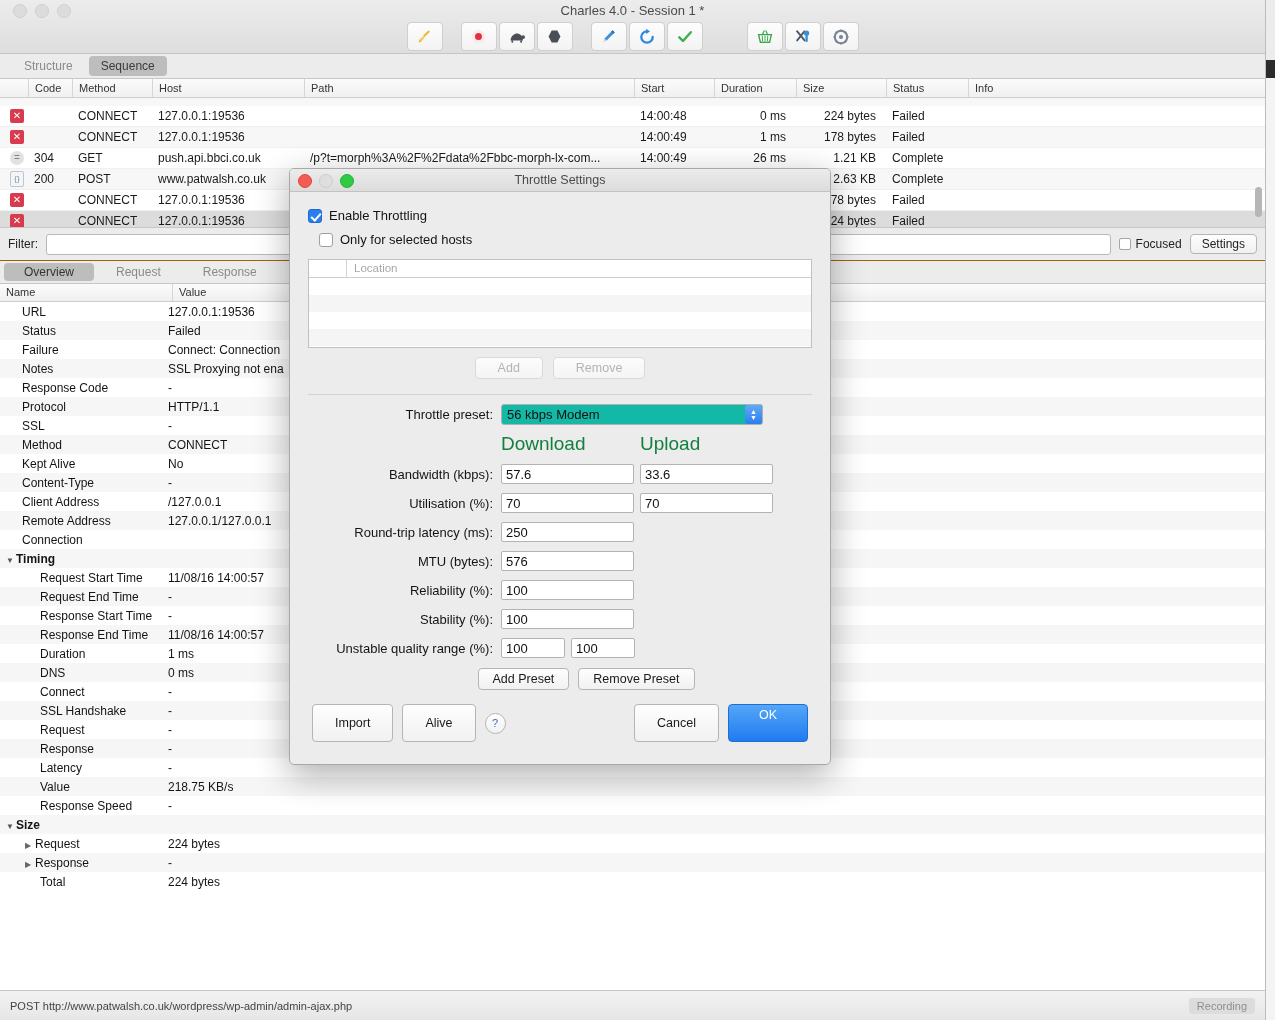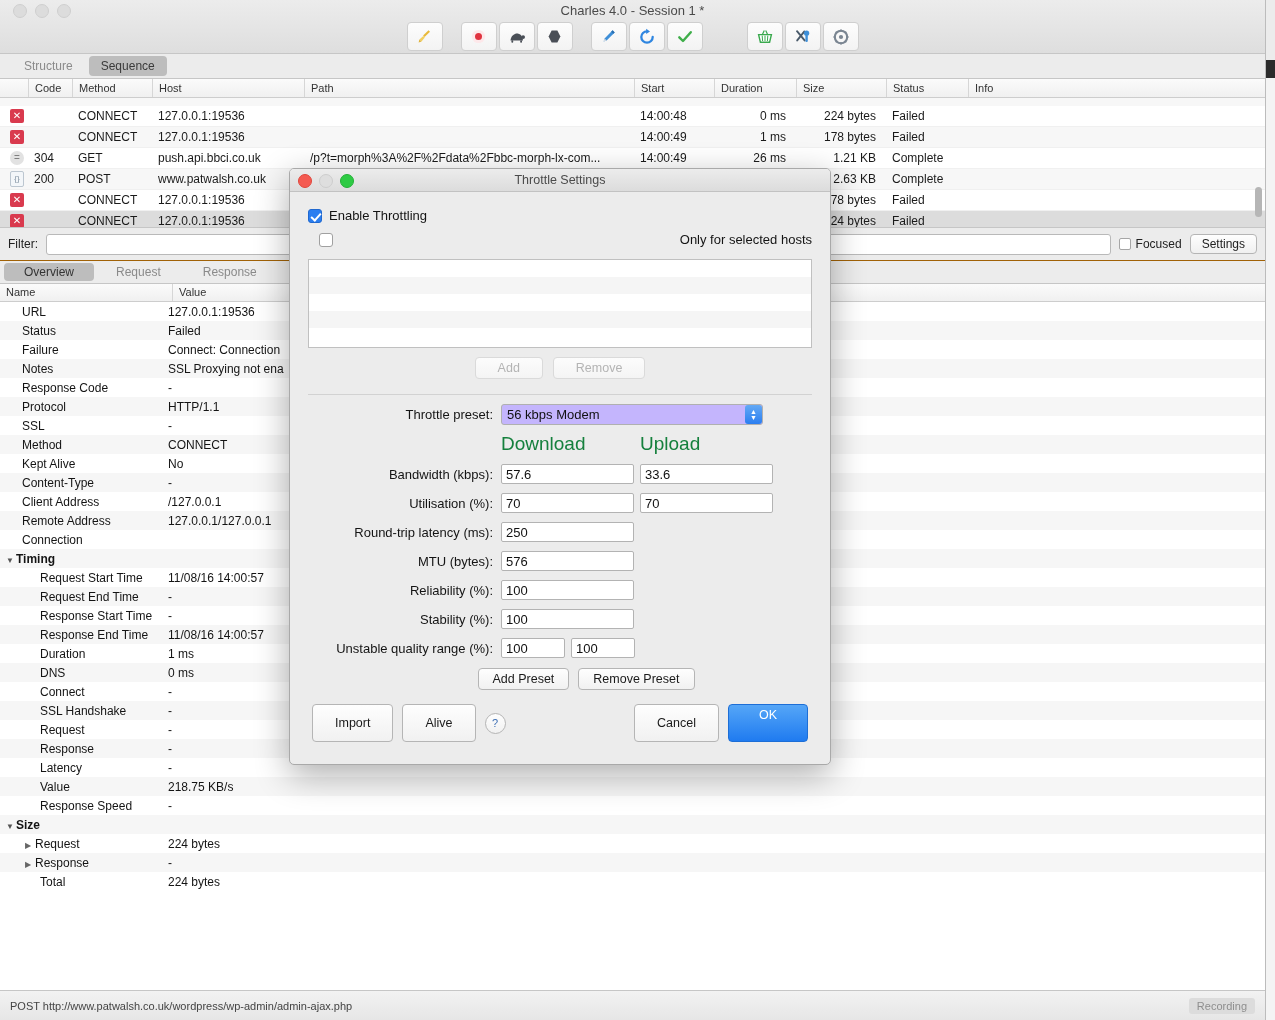--- a/index.html
+++ b/index.html
@@ -116,42 +116,42 @@
     box-shadow:0 10px 34px rgba(0,0,0,.32);overflow:hidden;
   }
   .dlgtitle{height:22px;background:linear-gradient(#ececec,#dcdcdc);border-bottom:1px solid #c2c2c2;position:relative;}
   .dlgtitle .t{text-align:center;line-height:22px;font-size:12.5px;color:#4a4a4a;}
   .dlgtraffic{position:absolute;left:8px;top:5px;display:flex;gap:7px;}
   .d-red{width:12px;height:12px;border-radius:50%;background:#f45b52;border:1px solid #e0463c;}
   .d-grey{width:12px;height:12px;border-radius:50%;background:#dedede;border:1px solid #cdcdcd;}
   .d-green{width:12px;height:12px;border-radius:50%;background:#2ecb44;border:1px solid #24b037;}
   .dlgbody{padding:16px 18px 0 18px;}
   .row-chk{display:flex;align-items:center;gap:7px;font-size:13px;color:#141414;}
-  .row-chk.indent{margin-left:11px;margin-top:9px;justify-content:space-between;}
+  .row-chk.indent{margin-left:11px;margin-top:9px;}
   .cbx15{width:14px;height:14px;border:1px solid #a0a0a0;border-radius:3px;background:#fff;box-sizing:border-box;}
   .cbx15.on{background:#2b7ef0;border-color:#2068cf;position:relative;}
   .cbx15.on:after{content:"";position:absolute;left:4px;top:1px;width:4px;height:8px;border:solid #fff;border-width:0 2px 2px 0;transform:rotate(42deg);}
   .loclist{margin-top:12px;border:1px solid #c0c0c0;background:#fff;height:89px;box-sizing:border-box;}
   .lochead{height:17px;background:#fff;border-bottom:1px solid #cfcfcf;font-size:11.5px;color:#a8a8a8;display:flex;}
   .lochead .gap{width:37px;border-right:1px solid #d4d4d4;}
   .lochead .lbl{padding-left:7px;line-height:17px;}
   .locrow{height:17px;background:#fff;}
   .locrow.alt{background:#f5f5f5;}
   .addrm{display:flex;justify-content:center;gap:10px;margin-top:9px;}
   .btn-dis{font-size:12.5px;color:#b4b4b4;background:linear-gradient(#fcfcfc,#f4f4f4);border:1px solid #dadada;border-radius:4px;padding:3px 22px;}
   .hr{height:1px;background:#d2d2d2;margin:15px 0 0 0;}
   .frow{display:flex;align-items:center;margin-top:9px;}
   .flabel{width:193px;text-align:right;padding-right:8px;font-size:13px;color:#141414;box-sizing:border-box;}
   .finput{height:20px;border:1px solid #b3b3b3;border-radius:2px;background:#fff;font-size:13px;color:#111;padding:0 4px;box-sizing:border-box;line-height:19px;}
   .w-one{width:133px;}
   .w-two{width:133px;margin-left:6px;}
   .w-half{width:64px;}
   .w-half2{width:64px;margin-left:6px;}
   .selwrap{position:relative;width:262px;height:21px;}
-  .selbox{width:262px;height:21px;border:1px solid #b0b0b0;border-radius:3px;background:#c4b5fd;font-size:13px;line-height:20px;padding-left:5px;box-sizing:border-box;}
+  .selbox{width:262px;height:21px;border:1px solid #b0b0b0;border-radius:3px;background:#14b8a6;font-size:13px;line-height:20px;padding-left:5px;box-sizing:border-box;}
   .selarrow{position:absolute;right:1px;top:1px;width:17px;height:19px;border-radius:3px;background:linear-gradient(#63a9f5,#2b7ef0);display:flex;flex-direction:column;align-items:center;justify-content:center;color:#fff;font-size:7px;line-height:6px;}
   .colhdr{display:flex;margin-top:8px;}
   .colhdr .sp{width:193px;}
   .colhdr .c{width:139px;font-size:19px;color:#15803d;}
   .presetbtns{display:flex;justify-content:center;gap:9px;margin-top:10px;margin-left:52px;}
   .btn-n{font-size:12.5px;color:#1a1a1a;background:linear-gradient(#fefefe,#f1f1f1);border:1px solid #b5b5b5;border-radius:4px;padding:3px 14px;}
   .dlgfoot{display:flex;align-items:center;margin-top:14px;padding:0 4px;}
   .footleft{display:flex;align-items:center;gap:9px;}
   .footright{margin-left:auto;display:flex;gap:9px;}
   .btn-help{width:19px;height:19px;border-radius:50%;border:1px solid #b5b5b5;background:linear-gradient(#fefefe,#f1f1f1);font-size:11px;color:#3d6fb5;text-align:center;line-height:18px;}
@@ -549,20 +549,24 @@
       <div class="row-chk">
         <div class="cbx15 on"></div>
         <span>Enable Throttling</span>
       </div>
       <div class="row-chk indent">
         <div class="cbx15"></div>
         <span>Only for selected hosts</span>
       </div>
 
       <div class="loclist">
+        <div class="lochead">
+          <div class="gap"></div>
+          <div class="lbl">Location</div>
+        </div>
         <div class="locrow"></div>
         <div class="locrow alt"></div>
         <div class="locrow"></div>
         <div class="locrow alt"></div>
       </div>
 
       <div class="addrm">
         <div class="btn-dis">Add</div>
         <div class="btn-dis">Remove</div>
       </div>

